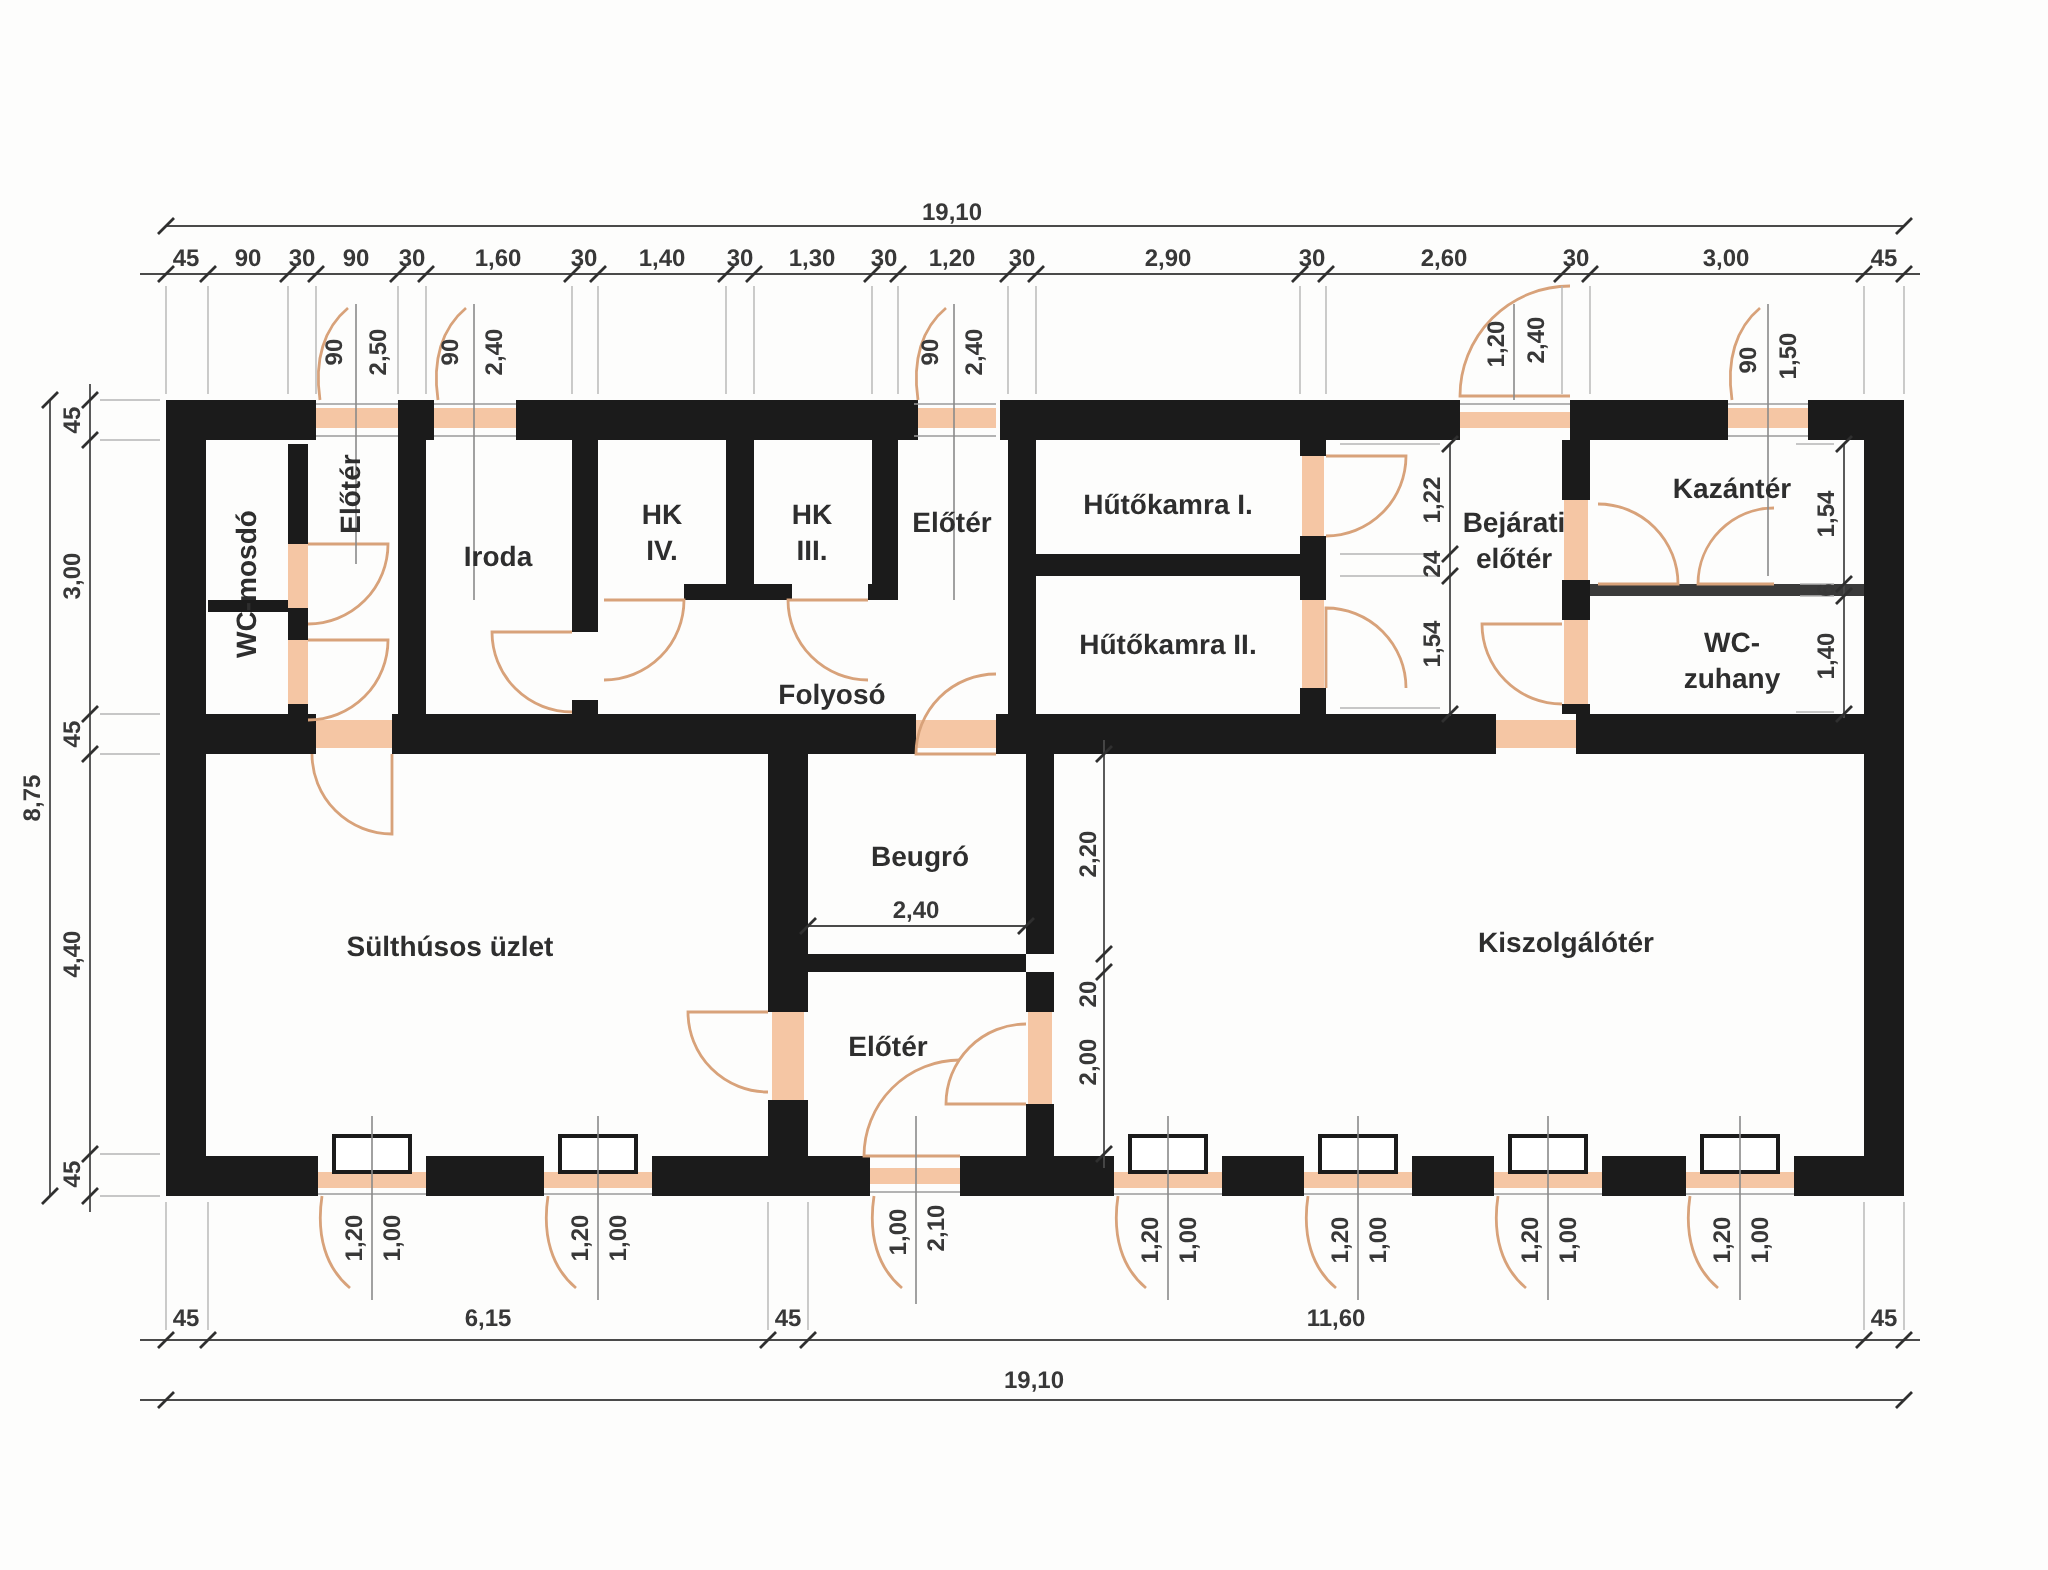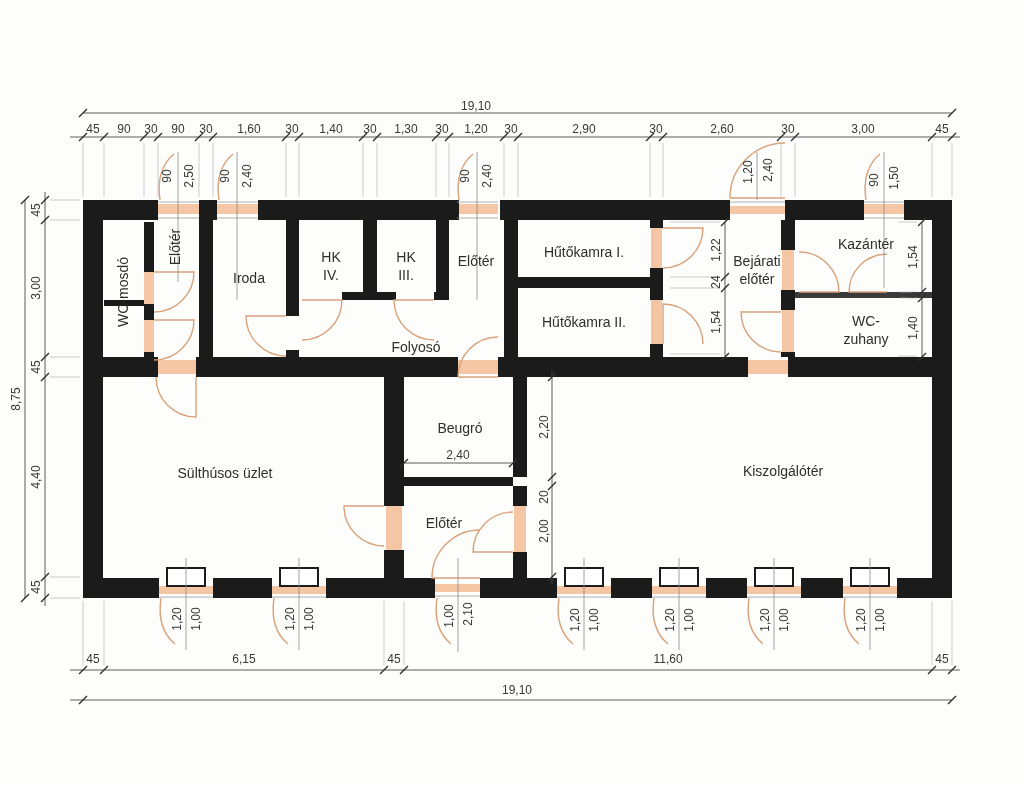--- a/index.html
+++ b/index.html
@@ -1,16 +1,16 @@
 <!DOCTYPE html>
 <html><head>
 <meta charset="utf-8">
 <style>
   html,body{margin:0;padding:0;background:#ffffff;}
-  .page{width:1024px;height:785px;background:#fdfdfc;position:relative;overflow:hidden;}
+  .page{width:1024px;height:785px;background:#fdfdfc;position:relative;overflow:hidden;font-weight:bold;}
   svg{display:block;}
   text{font-family:"Liberation Sans","DejaVu Sans",sans-serif;fill:#383838;}
   .dim{font-size:12px;text-anchor:middle;}
   .room{font-size:14px;text-anchor:middle;fill:#2e2e2e;}
   .walls{fill:#1b1b1b;stroke:none;}
   .thinwall{fill:#3a3a3a;}
   .orange{fill:#f2b88d;opacity:.8;stroke:none;}
   .arc{fill:none;stroke:#d8a27a;stroke-width:1.4;}
   .winframe{fill:#ffffff;stroke:#1b1b1b;stroke-width:2;}
   .dimline{stroke:#4a4a4a;stroke-width:0.9;fill:none;}

